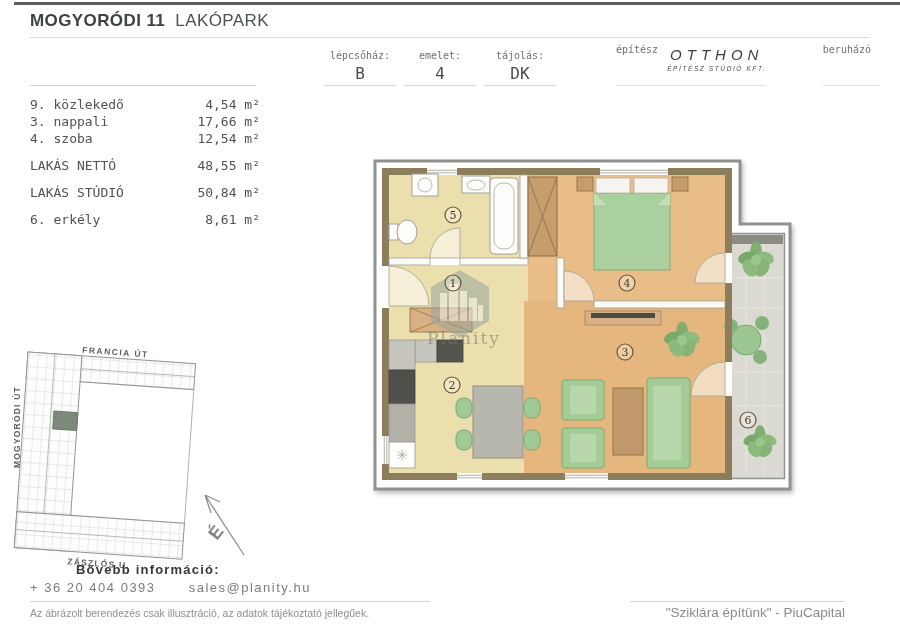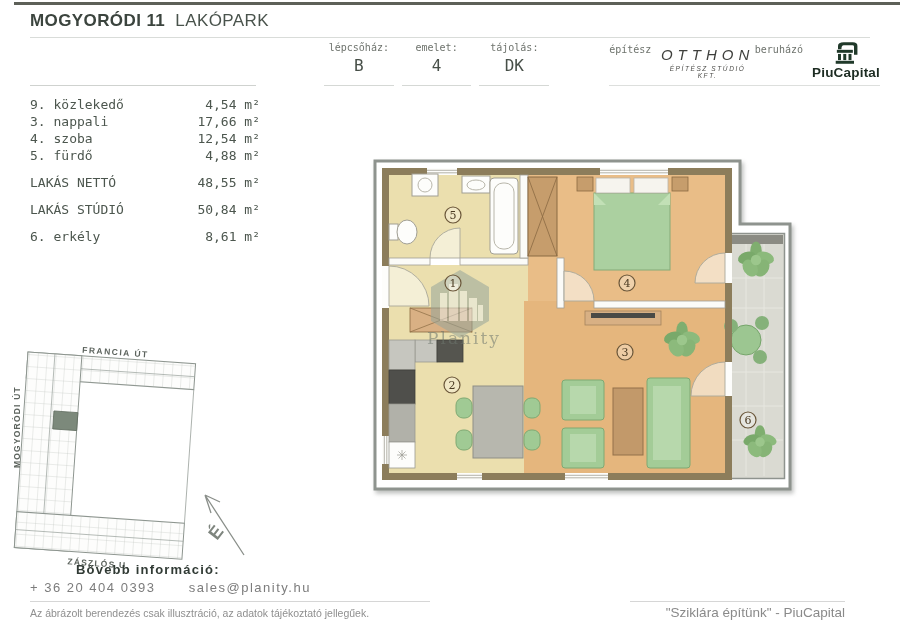--- a/index.html
+++ b/index.html
@@ -12,21 +12,21 @@
   
   .project-title{position:absolute;left:30px;top:11px;font-size:17px;letter-spacing:.4px;color:#3b443e;white-space:nowrap;}
   .project-title .bold{font-weight:bold;margin-right:5px;}
   .project-title .light{font-weight:normal;color:#49534c;}
   .header-rule{position:absolute;left:30px;right:30px;top:37px;height:1px;background:#d9dcd9;}
   .unit-id{position:absolute;left:28px;top:44px;font-size:30px;font-weight:bold;letter-spacing:6px;color:#3d4741;}
   .unit-underline{position:absolute;left:30px;top:85px;width:226px;height:1px;background:#cfd2cf;}
   .info-bar{position:absolute;left:324px;right:20px;top:40px;height:46px;display:flex;align-items:stretch;}
   .info-cell{width:72px;margin-right:8px;text-align:center;border-bottom:1px solid #d5d8d5;
     display:flex;flex-direction:column;justify-content:flex-start;}
-  .info-label{font-family:"DejaVu Sans Mono",monospace;font-size:10px;color:#6e736d;margin-top:2px;}
+  .info-label{font-family:"DejaVu Sans Mono",monospace;font-size:10px;color:#6e736d;margin-top:10px;}
   .info-value{font-family:"DejaVu Sans Mono",monospace;font-size:16px;color:#474f48;margin-top:3px;}
   .partner{display:flex;align-items:flex-start;border-bottom:1px solid #dddfdd;padding-bottom:13px;}
   .partner-label{font-family:"DejaVu Sans Mono",monospace;font-size:10px;color:#6e736d;margin-top:4px;margin-right:9px;white-space:nowrap;}
   .architect{margin-left:52px;}
   .otthon-logo{text-align:center;margin-top:6px;font-style:italic;}
   .otthon-name{font-size:15px;letter-spacing:5px;color:#3f403d;font-weight:500;}
   .otthon-sub{font-size:6.5px;letter-spacing:1.6px;color:#4a4a47;margin-top:2px;}
   .developer{margin-left:auto;}
   .piu-logo{display:flex;flex-direction:column;align-items:center;}
   .piu-name{font-size:13.5px;font-weight:bold;color:#1d2c22;margin-top:1px;letter-spacing:.2px;}
@@ -77,50 +77,35 @@
     </div>
     <div class="partner architect">
       <span class="partner-label">építész</span>
       <div class="otthon-logo">
         <div class="otthon-name">OTTHON</div>
         <div class="otthon-sub">ÉPÍTÉSZ STÚDIÓ KFT.</div>
       </div>
     </div>
     <div class="partner developer">
       <span class="partner-label">beruházó</span>
-      <div class="piu-logo">
-        <svg width="34" height="24" viewBox="0 0 22 21">
-          <path d="M4,8 L4,5.2 Q4,2 9,2 L17,2 Q21,2 21,5.2 L21,13 L18,13 L18,5.6 Q18,4.6 16.6,4.6 L9,4.6 Q7,4.6 7,8 Z" fill="#20392a"></path>
-          <rect x="3" y="8.6" width="14" height="2.6" fill="#20392a"></rect>
-          <rect x="4" y="12.2" width="2.6" height="5.4" fill="#20392a"></rect>
-          <rect x="8.6" y="12.2" width="2.6" height="5.4" fill="#20392a"></rect>
-          <rect x="13.2" y="12.2" width="2.6" height="5.4" fill="#20392a"></rect>
-          <rect x="2" y="18.2" width="16" height="2.6" fill="#20392a"></rect>
-        </svg>
-        <div class="piu-name">PiuCapital</div>
-      </div>
     </div>
   </div>
 
   <aside class="room-list">
     <div class="area-row">
         <span>9. közlekedő</span>
         <span class="val">4,54 m²</span>
       </div>
     <div class="area-row">
         <span>3. nappali</span>
         <span class="val">17,66 m²</span>
       </div>
     <div class="area-row">
         <span>4. szoba</span>
         <span class="val">12,54 m²</span>
-      </div>
-    <div class="area-row">
-        <span>5. fürdő</span>
-        <span class="val">4,88 m²</span>
       </div>
     <div class="area-row gap">
         <span>LAKÁS NETTÓ</span>
         <span class="val">48,55 m²</span>
       </div>
     <div class="area-row gap">
         <span>LAKÁS STÚDIÓ</span>
         <span class="val">50,84 m²</span>
       </div>
     <div class="area-row gap">

